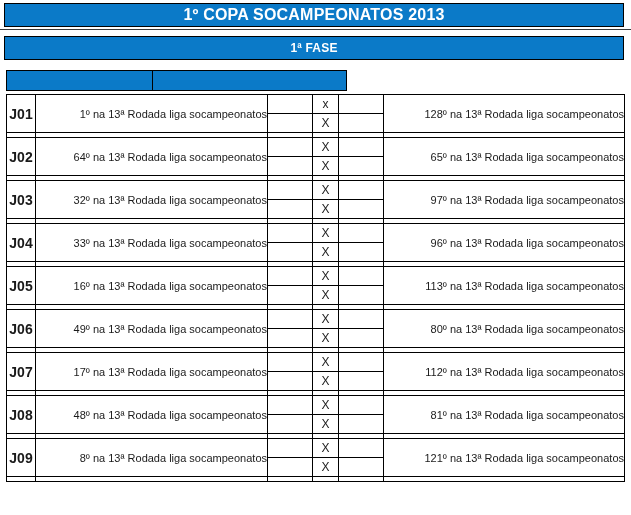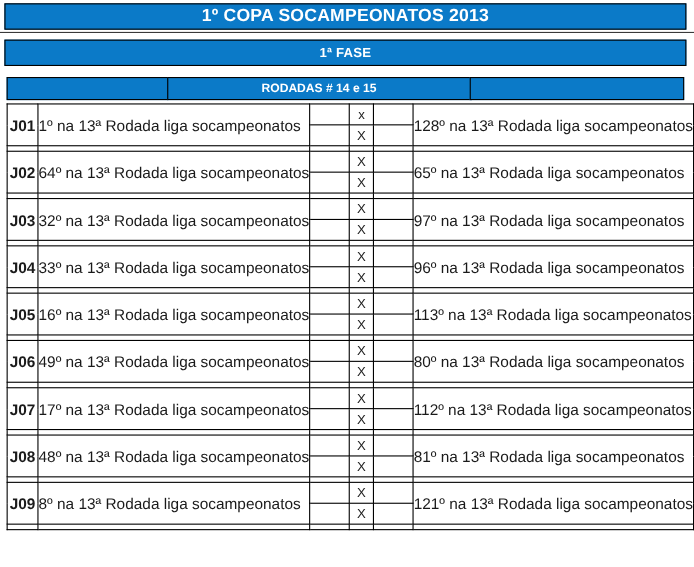--- a/index.html
+++ b/index.html
@@ -54,21 +54,21 @@
     overflow: hidden;
     white-space: nowrap;
   }
   tr.mrow td { height: 19px; }
   tr.spacer td { height: 5px; border-color: #000; }
   td.jcell {
     font-weight: bold; font-size: 14px; text-align: center;
     vertical-align: middle; color: #1a1a1a;
   }
   td.team {
-    font-size: 14px; text-align: left; vertical-align: middle;
+    font-size: 11px; text-align: right; vertical-align: middle;
     color: #1a1a1a;
   }
   td.xcell {
     text-align: center; vertical-align: middle;
     font-size: 12px; color: #222;
   }
   td.score { background: #fff; }
 </style>
 </head>
 <body>
@@ -78,23 +78,20 @@
 </div>
 
 <div class="hline"></div>
 
 <div class="bar" id="bar-phase">
   <span>1ª FASE</span>
 </div>
 
 <div class="rounds-row">
   <div class="rcell c1"></div>
-  <div class="rcell c2">
-    <span>RODADAS # 14 e 15</span>
-  </div>
   <div class="rcell c3"></div>
 </div>
 
 <table class="fixtures">
   <colgroup>
     <col style="width:29px">
     <col style="width:232px">
     <col style="width:45px">
     <col style="width:26px">
     <col style="width:45px">

